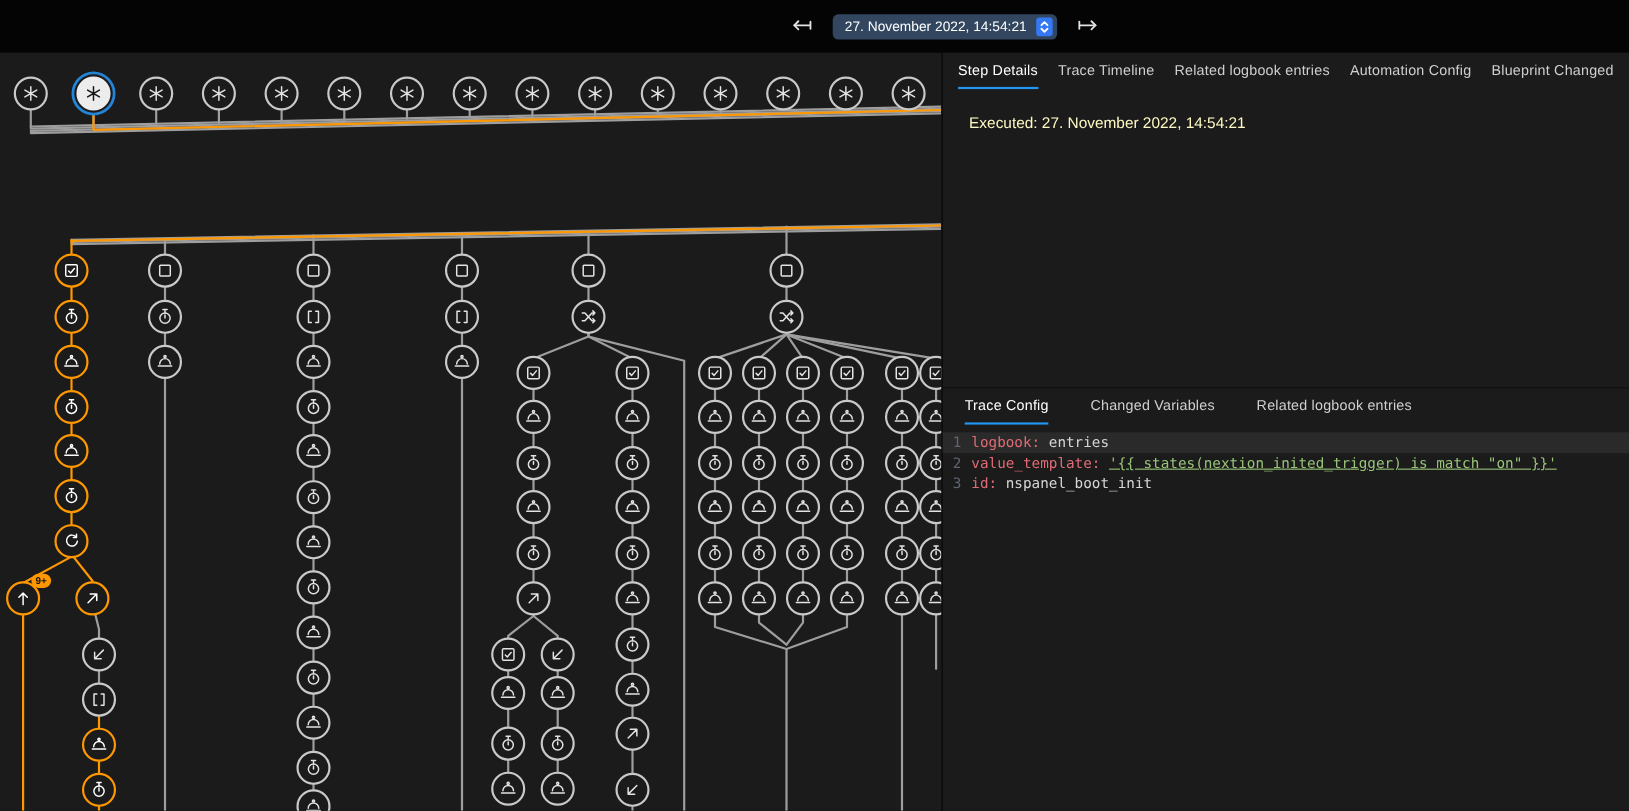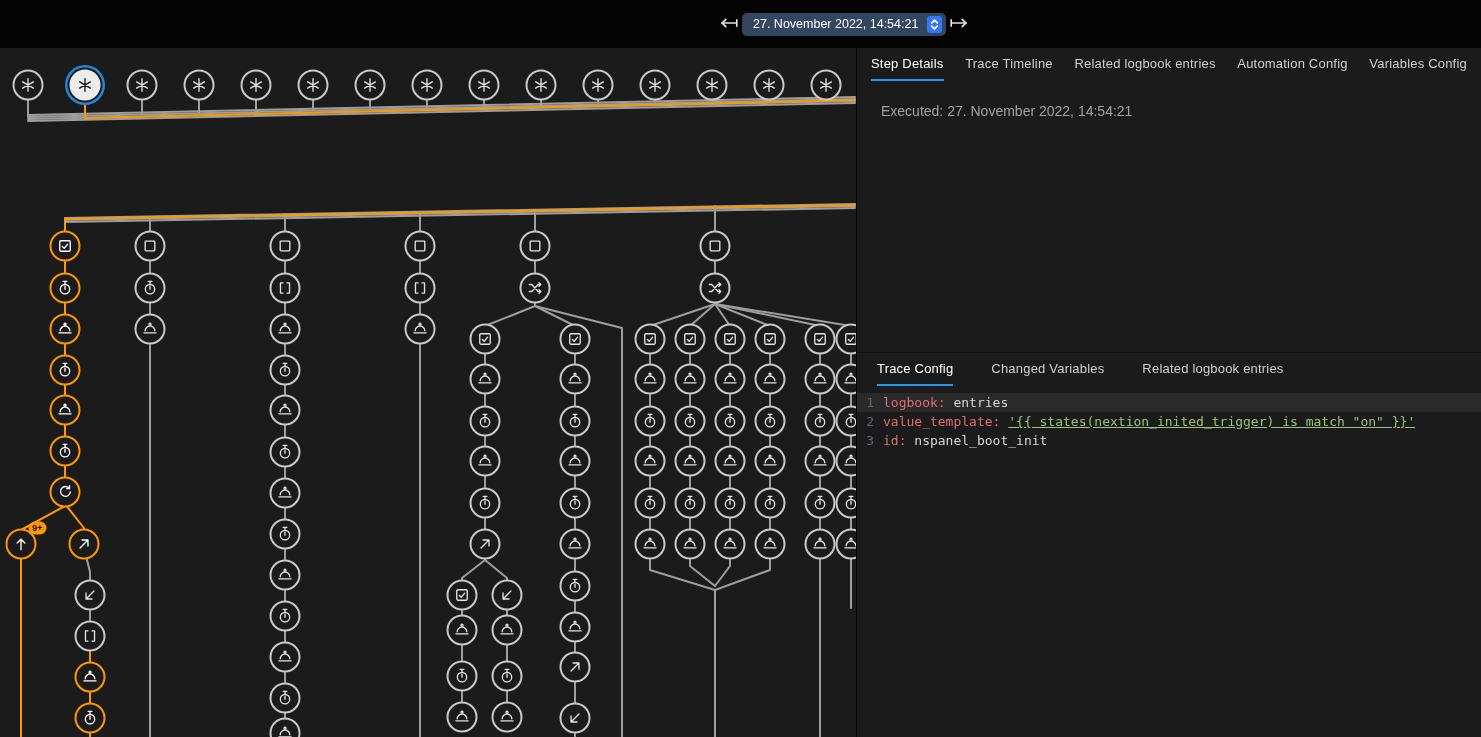--- a/index.html
+++ b/index.html
@@ -10,21 +10,21 @@
     --code-key:#e06c75;
     --code-string:#98c379;
     --code-plain:#d6d6d6;
   }
   *{margin:0;padding:0;box-sizing:border-box;}
   html,body{width:1481px;height:737px;overflow:hidden;background:#1b1b1b;
     font-family:"Liberation Sans",sans-serif;}
 
   
   .topbar{position:absolute;left:0;top:0;width:1481px;height:48px;background:#040404;}
-  .run-controls{position:absolute;left:716px;top:0;height:48px;display:flex;align-items:center;}
+  .run-controls{position:absolute;left:716px;top:0;height:48px;display:flex;align-items:center;gap:15px;}
   .icon-btn{background:none;border:none;color:#e3e3e3;cursor:pointer;display:flex;align-items:center;padding:2px;}
   .icon-btn svg{width:22px;height:22px;}
   .run-select{display:flex;align-items:center;gap:9px;background:#32465f;border-radius:5px;
     padding:3px 4px 3px 11px;color:#fff;font-size:12.5px;cursor:pointer;white-space:nowrap;}
   .stepper{width:15px;height:17px;background:#3478f6;border-radius:3px;display:flex;align-items:center;justify-content:center;}
   .stepper svg{width:11px;height:13px;color:#fff;}
 
   
   .graph-pane{position:absolute;left:0;top:48px;width:856px;height:689px;overflow:hidden;background:#1b1b1b;}
   .graph-pane svg.edges{position:absolute;left:0;top:0;}
@@ -43,21 +43,21 @@
   
   .right-panel{position:absolute;left:856px;top:48px;width:625px;height:689px;background:#1b1b1b;
     border-left:1px solid #060606;display:flex;flex-direction:column;color:#e3e3e3;}
   .tabs{display:flex;align-items:stretch;height:33px;flex:none;}
   .tabs.primary{justify-content:space-between;padding:0 14px;}
   .tabs.secondary{gap:38px;padding:0 20px;}
   .tab{display:flex;align-items:center;font-size:13px;color:#cfcfcf;border-bottom:2px solid transparent;
     cursor:pointer;letter-spacing:.2px;white-space:nowrap;}
   .tab.selected{color:#fff;border-bottom-color:var(--tab-blue);}
   .details-section{height:304px;flex:none;display:flex;flex-direction:column;}
-  .executed-line{padding:22px 24px 0 24px;font-size:14px;color:#a3a3a3;}
+  .executed-line{padding:22px 24px 0 24px;font-size:14px;color:#fef9c3;}
   .config-section{flex:1;border-top:1px solid #101010;display:flex;flex-direction:column;}
   .code{flex:1;font-family:"DejaVu Sans Mono",monospace;font-size:13px;line-height:19px;padding-top:7px;}
   .code-line{display:flex;white-space:pre;}
   .code-line.hl{background:#2a2a2a;}
   .ln{width:26px;text-align:right;padding-right:9px;color:#5f6672;flex:none;}
   .seg-key{color:var(--code-key);}
   .seg-string{color:var(--code-string);text-decoration:underline;}
   .seg-plain{color:var(--code-plain);}
 </style>
 </head>
@@ -780,21 +780,21 @@
     </div>
   </div>
 
 <div class="right-panel">
   <div class="details-section">
     <div class="tabs primary">
         <div class="tab selected">Step Details</div>
         <div class="tab">Trace Timeline</div>
         <div class="tab">Related logbook entries</div>
         <div class="tab">Automation Config</div>
-        <div class="tab">Variables Config</div>
+        <div class="tab">Blueprint Changed</div>
       </div>
     <div class="executed-line">Executed: 27. November 2022, 14:54:21</div>
   </div>
   <div class="config-section">
     <div class="tabs secondary">
         <div class="tab selected">Trace Config</div>
         <div class="tab">Changed Variables</div>
         <div class="tab">Related logbook entries</div>
       </div>
     <div class="code">

